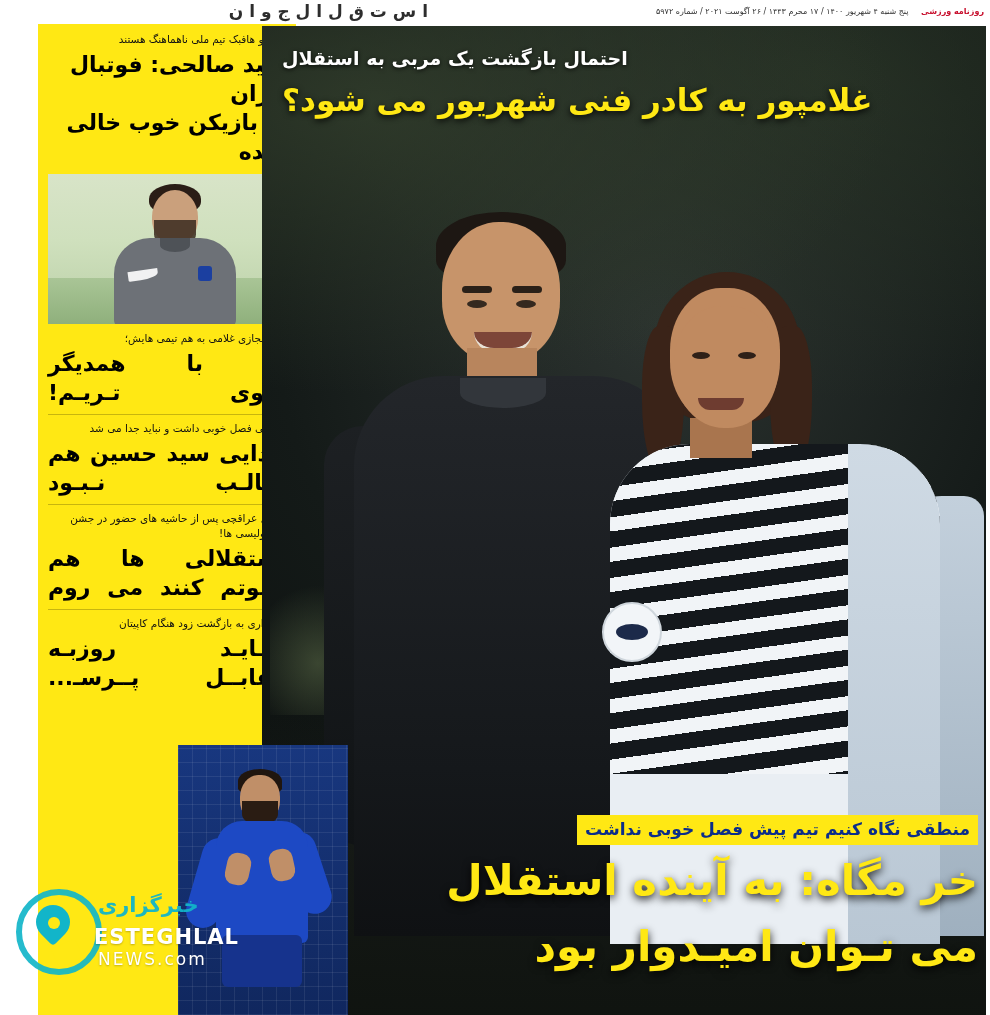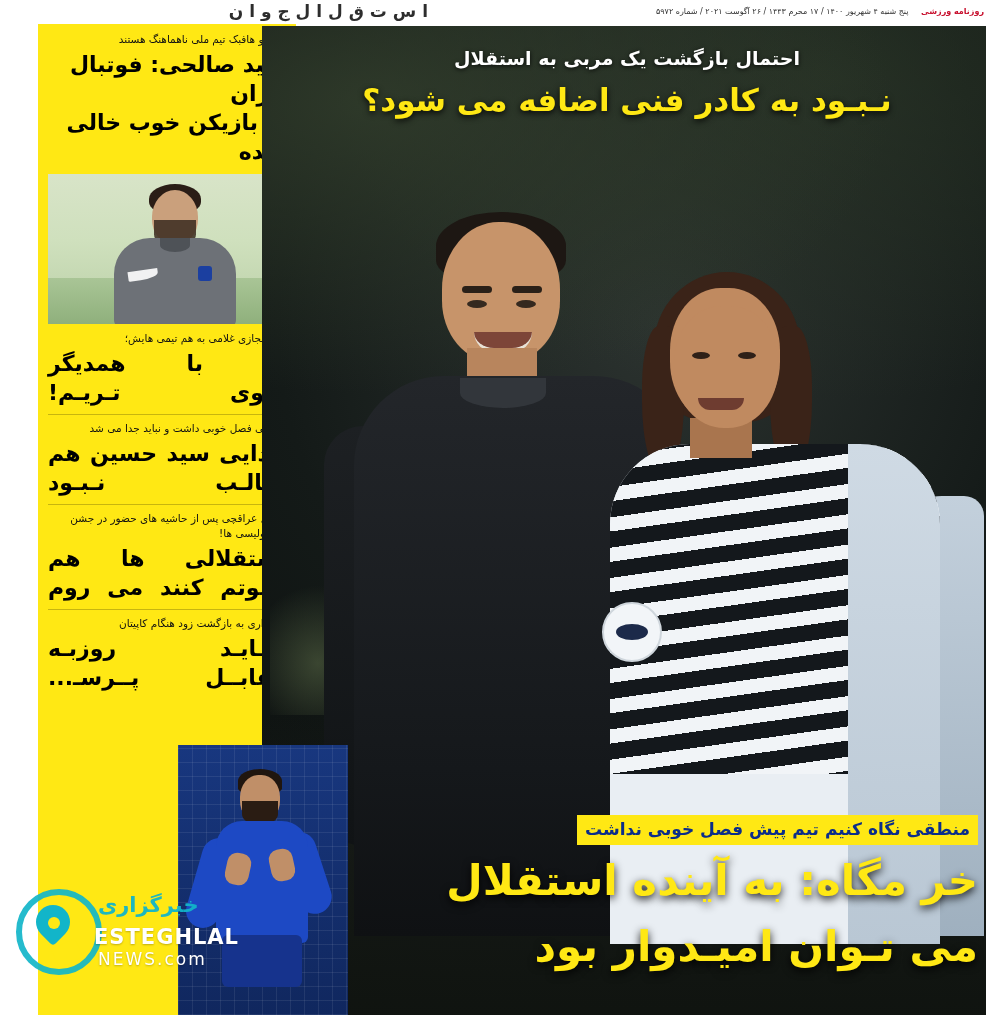--- a/index.html
+++ b/index.html
@@ -333,21 +333,21 @@
     border-radius: 50px 20px 0 0;
     background: linear-gradient(180deg, #c3d0dc 0%, #9fb0bf 100%);
   }
 
   
   .photo-top-text {
     position: absolute;
     right: 14px; top: 18px;
     width: 690px;
     direction: rtl;
-    text-align: center;
+    text-align: left;
     z-index: 20;
   }
   .photo-kicker {
     color: #ffffff;
     font-size: 19px;
     font-weight: bold;
     line-height: 28px;
     text-shadow: 0 1px 4px rgba(0,0,0,.85);
   }
   .photo-headline {
@@ -597,21 +597,21 @@
     <div class="man-b-neck"></div>
     <div class="man-b-arm"></div>
     <div class="man-b-body">
       <div class="man-b-stripes"></div>
       <div class="man-b-shoulder"></div>
     </div>
     <div class="man-b-crest"></div>
 
     <div class="photo-top-text">
       <div class="photo-kicker">احتمال بازگشت یک مربی به استقلال</div>
-      <div class="photo-headline">نـبـود به کادر فنی اضافه می شود؟</div>
+      <div class="photo-headline">غلامپور به کادر فنی شهریور می شود؟</div>
     </div>
 
     <div class="photo-bottom-text">
       <div>
         <span class="photo-kicker2">منطقی نگاه کنیم تیم پیش فصل خوبی نداشت</span>
       </div>
       <div class="photo-headline2">خر مگاه: به آینده استقلال</div>
       <div class="photo-headline2 ln2">می تـوان امیـدوار بود</div>
     </div>
   </div>

